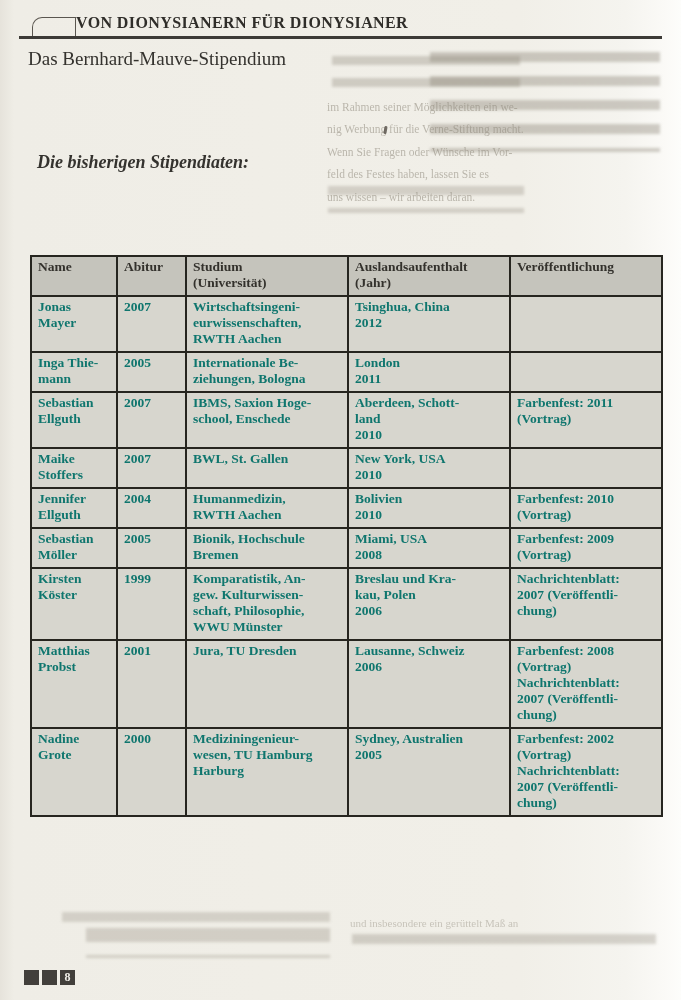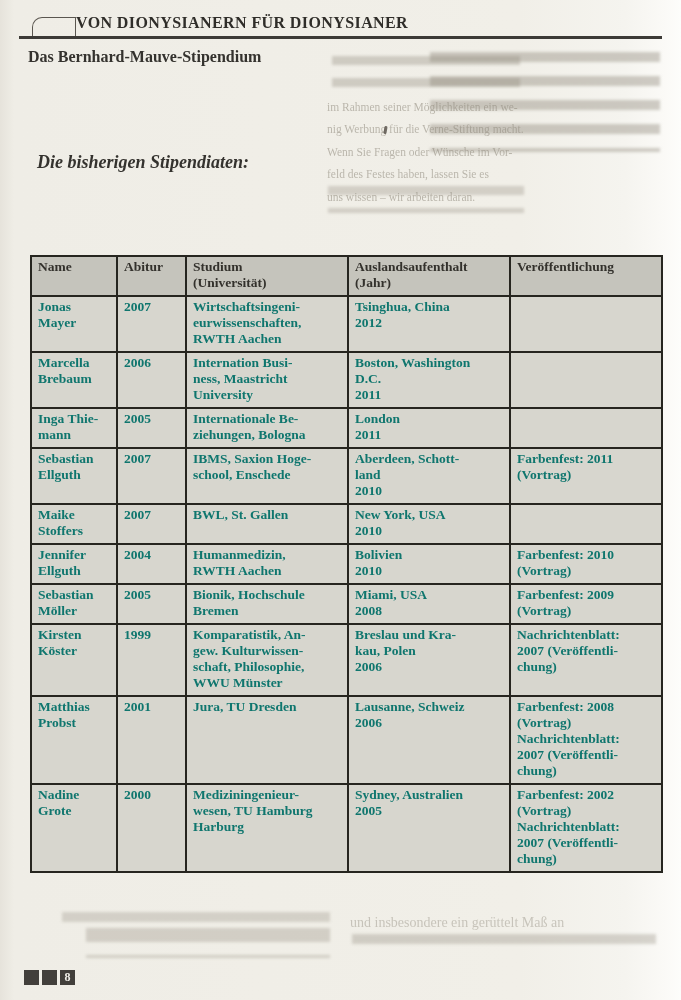--- a/index.html
+++ b/index.html
@@ -8,41 +8,41 @@
     background:linear-gradient(90deg,#e6e3db 0px,#efede6 14px,#f1efe8 520px,#f5f4ef 625px,#fbfaf7 666px,#fdfdfb 681px);
     font-family:"Liberation Serif", serif; color:#34322e;
   }
   
   .tab-icon { position:absolute; left:32px; top:17px; width:42px; height:20px;
     border:1.7px solid #5a564f; border-bottom:none; border-top-left-radius:10px; }
   .band-rule { position:absolute; left:19px; top:36px; width:643px; height:2.5px; background:#3c3a36; }
   .band-title { position:absolute; left:76px; top:14px; font-size:16px; font-weight:bold;
     letter-spacing:.4px; color:#2f2d29; white-space:nowrap; }
   
-  .doc-title    { position:absolute; left:28px; top:48px;  font-size:16px; font-weight:bold; }
+  .doc-title    { position:absolute; left:28px; top:48px;  font-size:19px; font-weight:normal; }
   .doc-subtitle { position:absolute; left:28px; top:71px;  font-size:16.5px; }
   .section-label{ position:absolute; left:28px; top:152px; font-size:18px; font-weight:bold; font-style:italic;margin-left:9px; }
   
   table.stip { position:absolute; left:30px; top:214px; border-collapse:collapse; table-layout:fixed;margin-top:41px; }
   .stip th, .stip td {
     border:2px solid #26251f; vertical-align:top; text-align:left;
     padding:2px 6px 4px 6px; font-size:13.5px; line-height:16px; font-weight:bold;
     white-space:pre-line; color:#0f766e; background:#d7d6ce;
   }
   .stip th { background:#c5c4bc; color:#33312c; }
   
   .marker { position:absolute; left:24px; top:970px; display:flex; gap:3px; }
   .marker .sq { width:15px; height:15px; background:#423f3b; }
   .marker .sq.num { display:flex; align-items:center; justify-content:center;
     color:#f2f0ea; font-size:12px; font-weight:bold; }
   
   .bleed { position:absolute; color:#8e887b; white-space:pre-line; }
   .bt-mid { left:327px; top:96px; width:202px; font-size:11.5px; line-height:22.4px;
     opacity:.55; filter:blur(.5px); }
-  .bt-bottom { left:350px; top:912px; width:315px; font-size:14px; line-height:22px;
+  .bt-bottom { left:350px; top:912px; width:315px; font-size:11px; line-height:22px;
     opacity:.42; filter:blur(.6px); text-align:justify; }
   .smudge { position:absolute; filter:blur(1.4px);
     background:repeating-linear-gradient(180deg, rgba(140,133,119,.40) 0 10px, rgba(0,0,0,0) 10px 24px); }
   .s1 { left:430px; top:52px;  width:230px; height:100px; }
   .s2 { left:332px; top:56px;  width:188px; height:36px;
         background:repeating-linear-gradient(180deg, rgba(140,133,119,.34) 0 9px, rgba(0,0,0,0) 9px 22px); }
   .s3 { left:328px; top:186px; width:196px; height:27px;
         background:repeating-linear-gradient(180deg, rgba(140,133,119,.30) 0 9px, rgba(0,0,0,0) 9px 22px); }
   .s4 { left:62px;  top:912px; width:268px; height:11px; opacity:.7; }
   .s5 { left:86px;  top:928px; width:244px; height:30px;
@@ -102,32 +102,20 @@
 Mayer</td>
           <td>2007</td>
           <td>Wirtschaftsingeni-
 eurwissenschaften,
 RWTH Aachen</td>
           <td>Tsinghua, China
 2012</td>
           <td></td>
         </tr>
         <tr>
-          <td>Marcella
-Brebaum</td>
-          <td>2006</td>
-          <td>Internation Busi-
-ness, Maastricht
-University</td>
-          <td>Boston, Washington
-D.C.
-2011</td>
-          <td></td>
-        </tr>
-        <tr>
           <td>Inga Thie-
 mann</td>
           <td>2005</td>
           <td>Internationale Be-
 ziehungen, Bologna</td>
           <td>London
 2011</td>
           <td></td>
         </tr>
         <tr>

